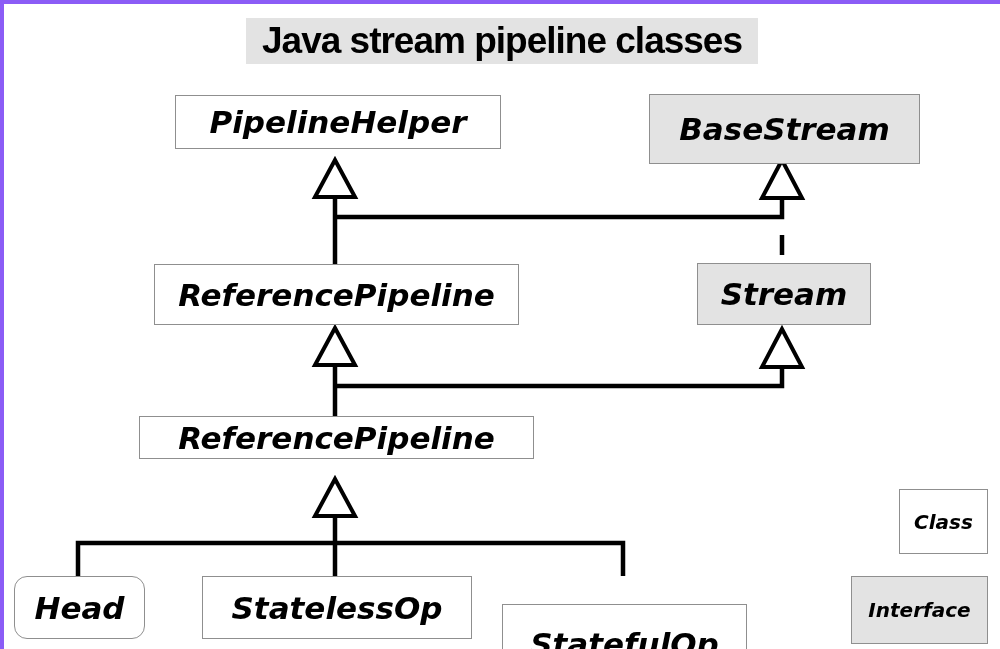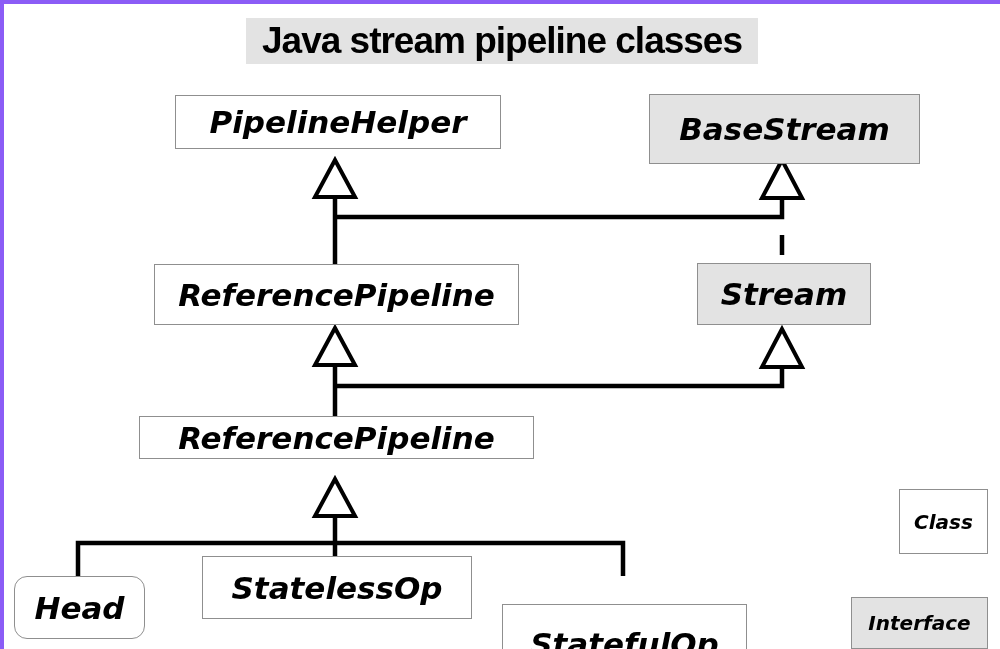--- a/index.html
+++ b/index.html
@@ -50,24 +50,24 @@
 
   .node.legend { font-size: 20px; }
 
   
   #n-pipelinehelper    { left: 171px; top:  91px; width: 326px; height: 54px; }
   #n-basestream        { left: 645px; top:  90px; width: 271px; height: 70px; }
   #n-abstractpipeline  { left: 150px; top: 260px; width: 365px; height: 61px; }
   #n-stream            { left: 693px; top: 259px; width: 174px; height: 62px; justify-content: center; }
   #n-referencepipeline { left: 135px; top: 412px; width: 395px; height: 43px; }
   #n-head              { left:  10px; top: 572px; width: 131px; height: 63px; border-radius: 13px; }
-  #n-statelessop       { left: 198px; top: 552px; width: 270px; height: 63px; }
+  #n-statelessop       { left: 198px; top: 572px; width: 270px; height: 63px; }
   #n-statefulop        { left: 498px; top: 600px; width: 245px; height: 80px; }
   #legend-class        { left: 847px; top: 485px; width:  89px; height: 65px; margin-left: 48px; }
-  #legend-interface    { left: 847px; top: 572px; width: 137px; height: 52px; margin-top: 21px; }
+  #legend-interface    { left: 847px; top: 572px; width: 137px; height: 68px; }
 </style>
 </head>
 <body>
 
 <div id="frame">
 
   <svg id="edges" viewBox="0 0 996 645" xmlns="http://www.w3.org/2000/svg">
     <g stroke="#000000" stroke-width="4.5" fill="none">
 
       <path d="M331,193 L331,260"></path>

